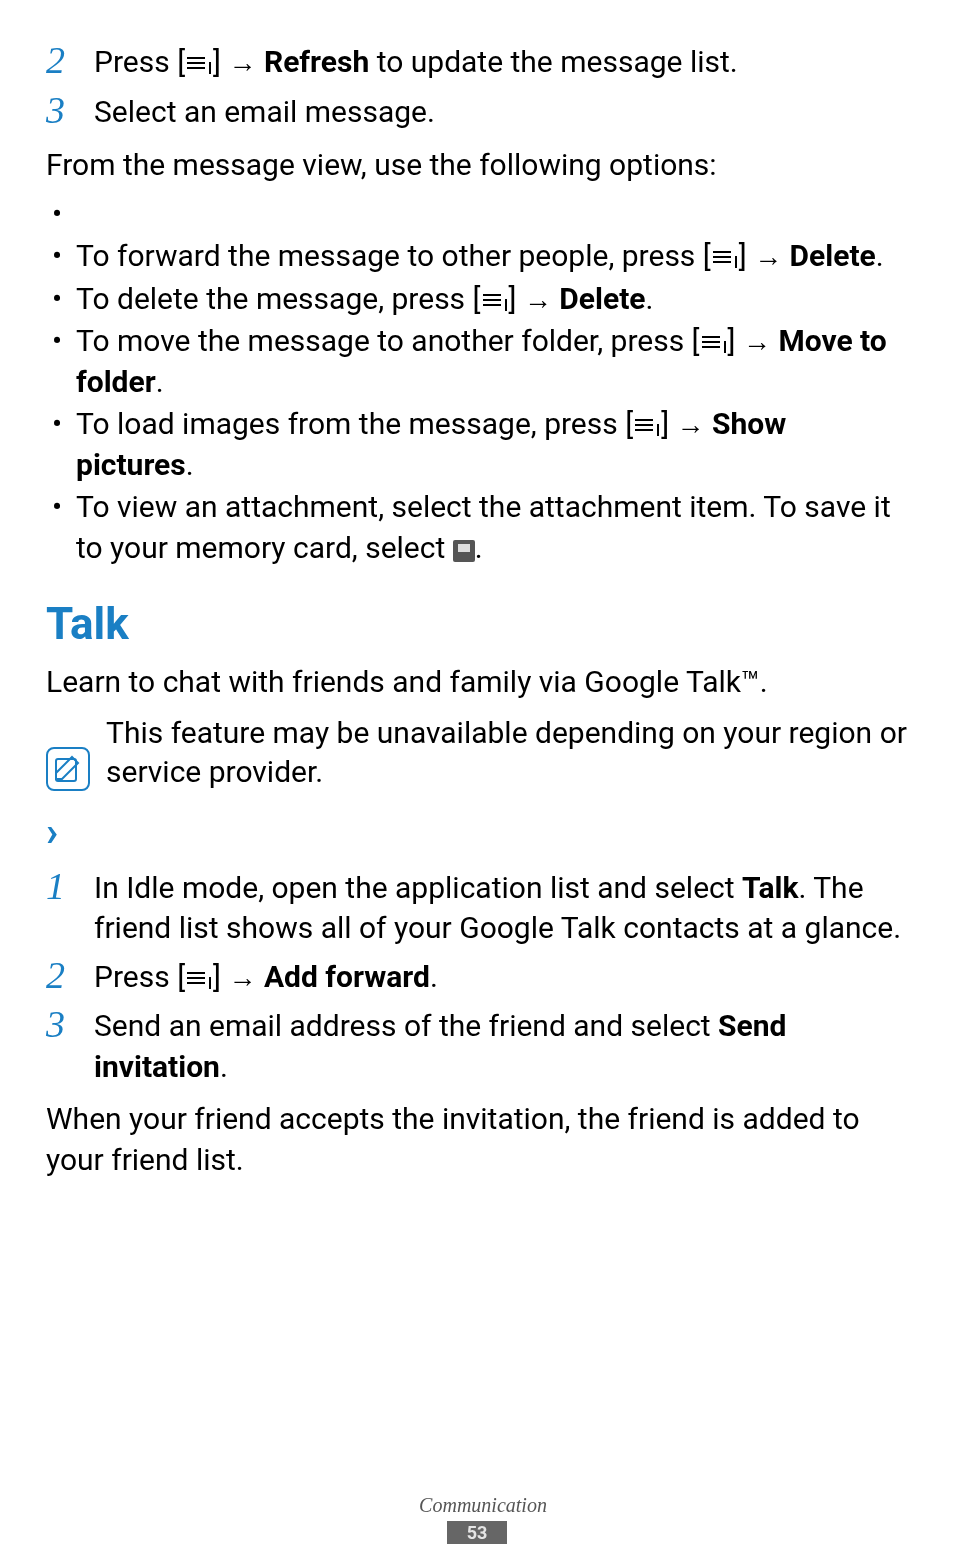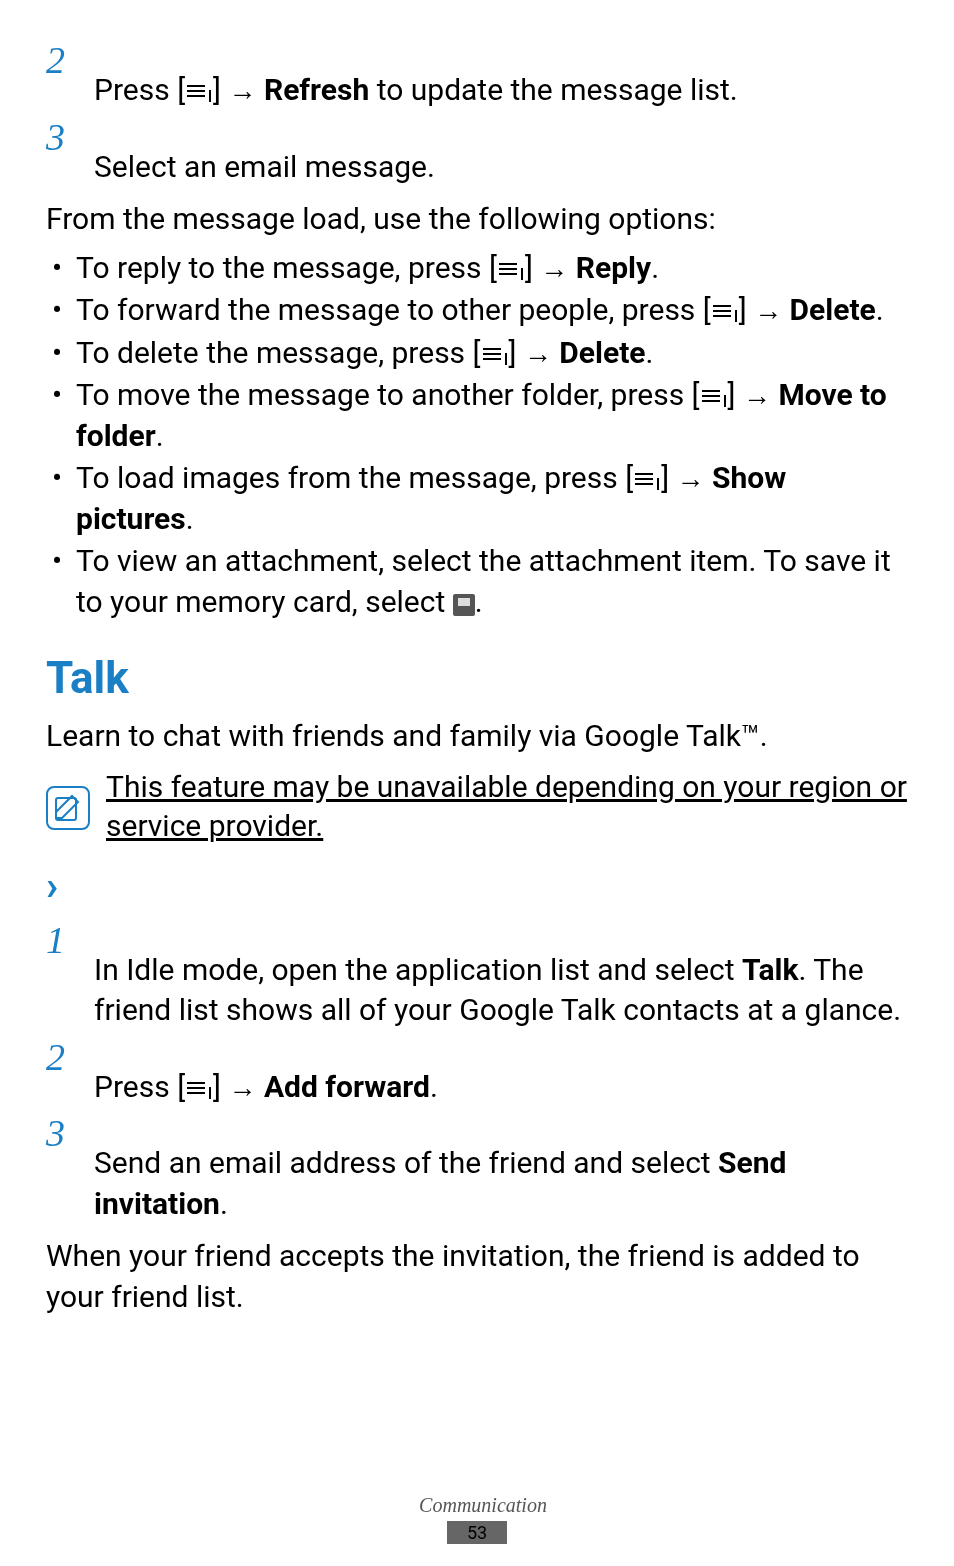--- a/index.html
+++ b/index.html
@@ -1,21 +1,21 @@
 <!DOCTYPE html>
 <html><head>
 <meta charset="utf-8">
 <style>
   * { box-sizing: border-box; margin: 0; padding: 0; }
   html, body { width: 954px; height: 1566px; background: #fff; font-family: -apple-system, BlinkMacSystemFont, "Segoe UI", Roboto, sans-serif; color: #000; }
   body { padding: 38px 46px 20px 46px; position: relative; }
 
   .ol-item { display: flex; align-items: flex-start; margin-bottom: 4px; }
   .ol-num { font-family: Georgia, 'Times New Roman', serif; font-style: italic; font-size: 38px; color: #1a7fc4; width: 48px; flex-shrink: 0; line-height: 1.2; }
-  .ol-body { font-size: 30px; line-height: 1.35; padding-top: 4px; margin-top: 28px; }
+  .ol-body { font-size: 30px; line-height: 1.35; padding-top: 4px; }
 
   .menu-icon { display: inline-block; width: 28px; height: 20px; position: relative; vertical-align: -2px; }
   .menu-icon::before {
     content: "";
     position: absolute;
     left: 2px; top: 3px;
     width: 18px; height: 2px;
     background: #000;
     box-shadow: 0 5px 0 #000, 0 10px 0 #000;
   }
@@ -48,21 +48,21 @@
   .para { font-size: 30px; line-height: 1.35; margin: 12px 0 8px 0; }
 
   .ul-item { display: flex; align-items: flex-start; margin-bottom: 2px; }
   .bullet { width: 30px; flex-shrink: 0; font-size: 30px; line-height: 1.35; padding-left: 6px; }
   .ul-body { font-size: 30px; line-height: 1.35; }
 
   b { font-weight: 700; }
 
   .h1 { color: #1a7fc4; font-size: 44px; font-weight: 700; margin: 30px 0 12px 0; }
 
-  .note-row { display: flex; align-items: center; margin: 10px 0 18px 0; text-decoration: underline; }
+  .note-row { display: flex; align-items: flex-end; margin: 10px 0 18px 0; }
   .note-icon {
     width: 44px; height: 44px; flex-shrink: 0;
     border: 2px solid #1a7fc4; border-radius: 8px;
     margin-right: 16px; margin-top: 4px;
     position: relative;
   }
   .note-icon svg { position: absolute; left: 4px; top: 4px; }
   .note-body { font-size: 30px; line-height: 1.3; }
 
   .h2-row { display: flex; align-items: center; margin: 18px 0 8px 0; }
@@ -73,47 +73,45 @@
     position: absolute;
     bottom: 22px;
     left: 0; right: 0;
     text-align: center;
   }
   .footer-label { font-style: italic; font-size: 20px; color: #555; font-family: Georgia, serif; margin-left: 12px; }
   .footer-page {
     margin-top: 4px;
     display: inline-block;
     background: #666;
-    color: #000000;
+    color: #e5e5e5;
     font-size: 18px;
     padding: 1px 20px;
+    font-weight: bold;
   }
 </style>
 </head>
 <body>
 
 <div class="ol-item">
   <div class="ol-num">2</div>
   <div class="ol-body">
     <span>Press [</span><span class="menu-icon"></span><span>] </span><span class="arrow">→</span> <b>Refresh</b><span> to update the message list.</span>
   </div>
 </div>
 
 <div class="ol-item">
   <div class="ol-num">3</div>
   <div class="ol-body">Select an email message.</div>
 </div>
 
-<p class="para">From the message load, use the following options:</p>
+<p class="para">From the message view, use the following options:</p>
 
 <div class="ul-item">
   <div class="bullet">•</div>
-  <div class="ul-body">
-    <span>To reply to the message, press [</span><span class="menu-icon"></span><span>] </span><span class="arrow">→</span> <b>Reply</b><span>.</span>
-  </div>
 </div>
 
 <div class="ul-item">
   <div class="bullet">•</div>
   <div class="ul-body">
     <span>To forward the message to other people, press [</span><span class="menu-icon"></span><span>] </span><span class="arrow">→</span> <b>Delete</b><span>.</span>
   </div>
 </div>
 
 <div class="ul-item">

